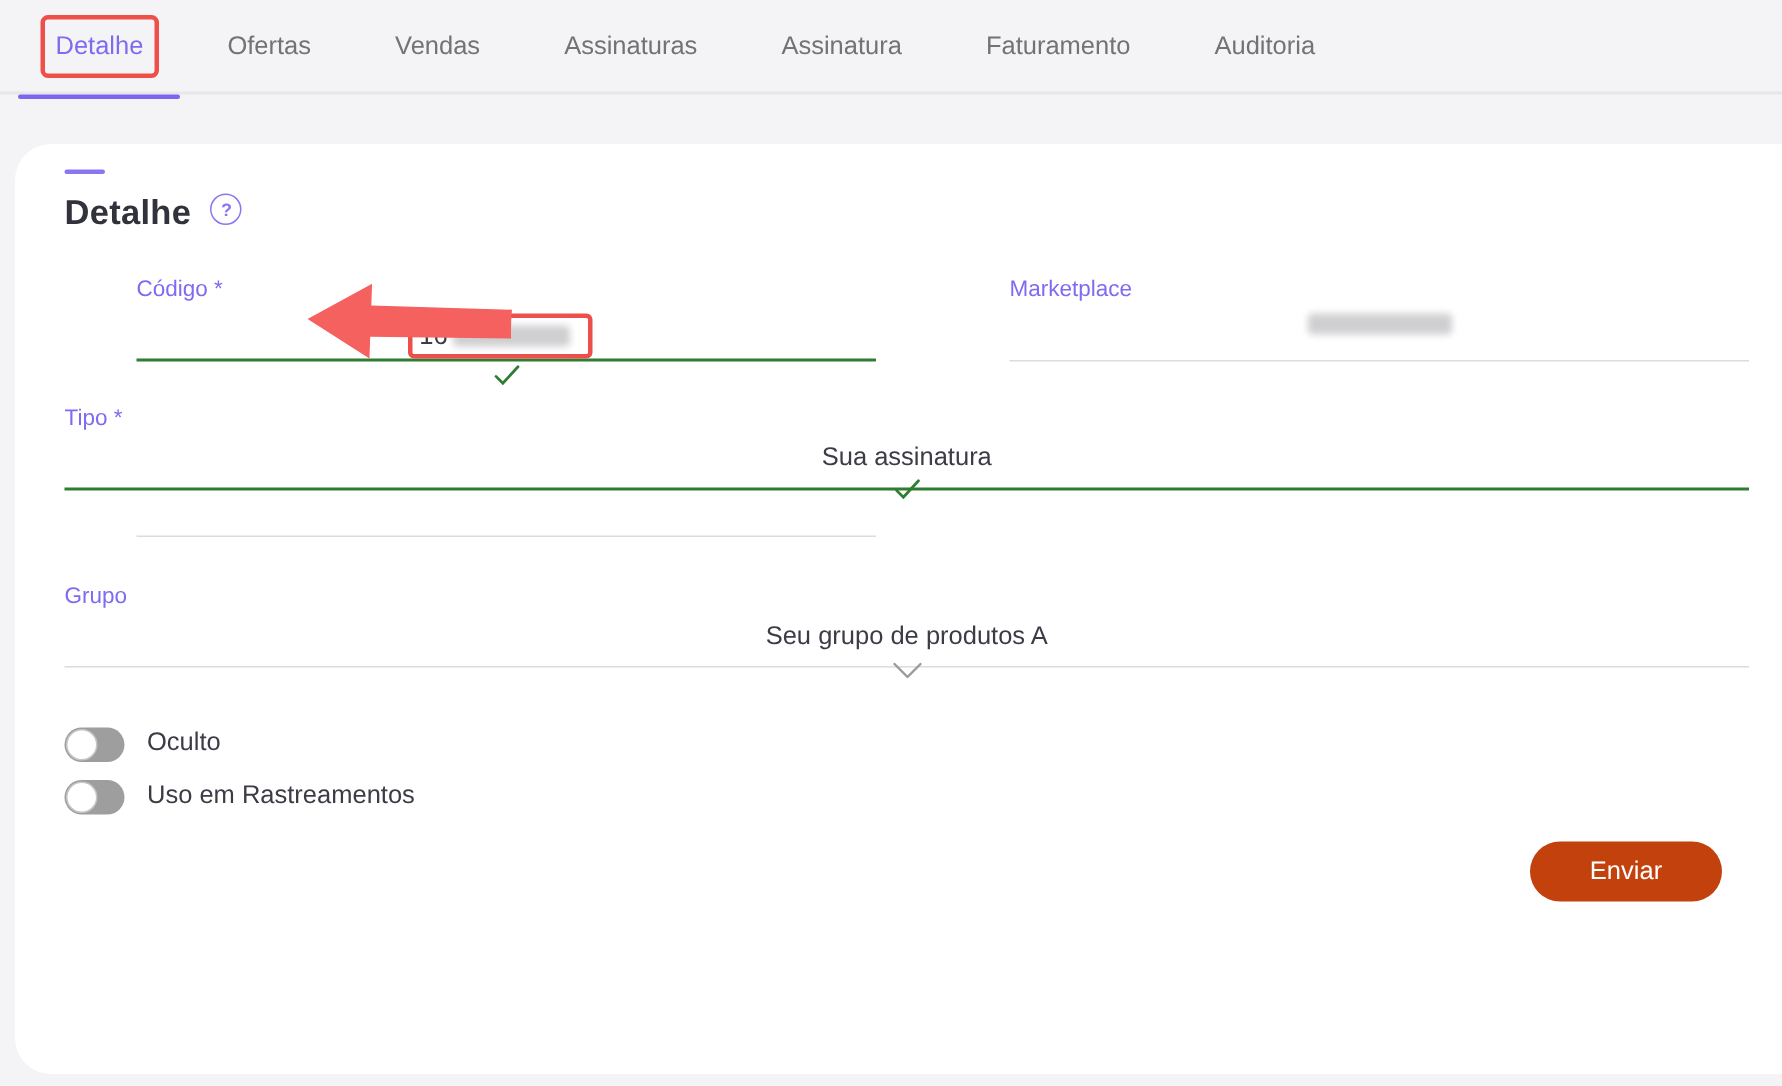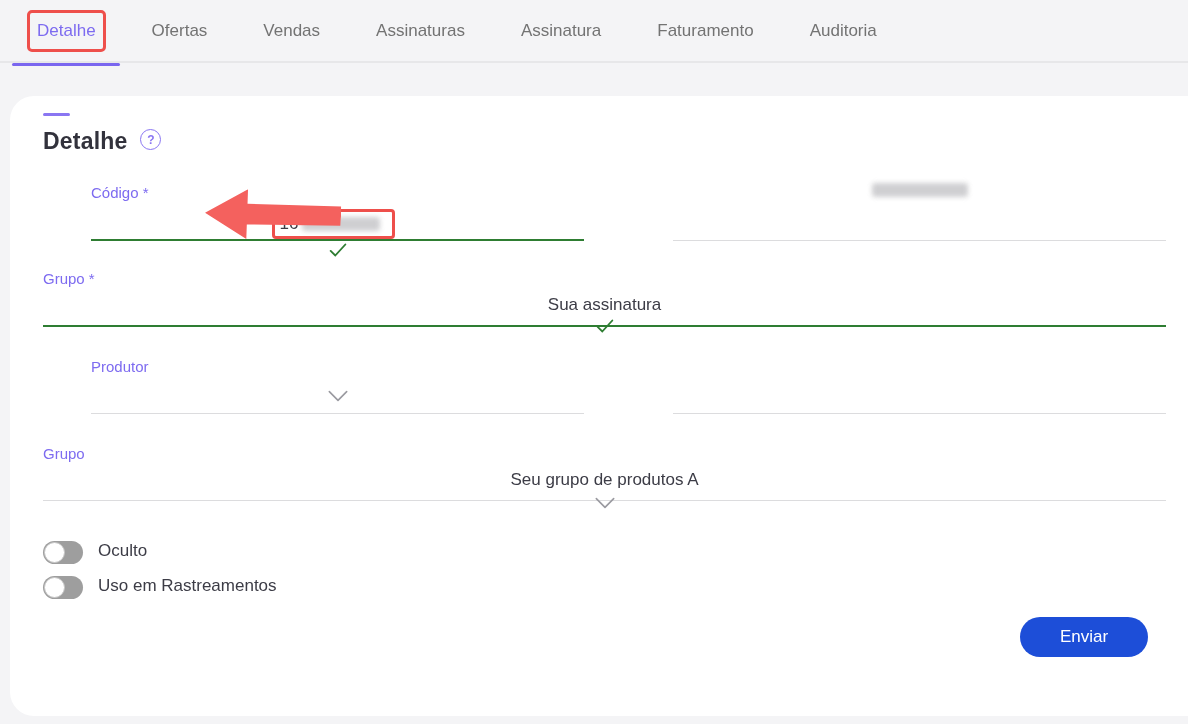--- a/index.html
+++ b/index.html
@@ -174,21 +174,21 @@
   .footer {
     margin-top:18px;
     display:flex;
     justify-content:flex-end;
     padding-right:18px;
   }
   .submit-btn {
     width:128px; height:40px;
     border:none;
     border-radius:20px;
-    background:#1d4ed8;
+    background:#c2410c;
     color:#ffffff;
     font-size:17px;
     font-family:"Liberation Sans", sans-serif;
     cursor:pointer;
   }
 </style>
 </head>
 <body>
 
 <div class="tabbar">
@@ -222,48 +222,39 @@
           <span class="blur-blob w78"></span>
         </span>
         <span class="spacer"></span>
         <svg class="check-icon" width="22" height="22" viewBox="0 0 24 24">
             <path d="M4 13l5 5L20 6" stroke="#2e7d32" stroke-width="2" fill="none" stroke-linecap="round"></path>
           </svg>
       </div>
       <div class="annot-arrow"></div>
     </div>
     <div class="field u-gray">
+      <label>Marketplace</label>
       <div class="value-row">
         <span class="blur-blob w96"></span>
       </div>
     </div>
   </div>
 
   <div class="field u-green mt1">
-    <label>Grupo *</label>
+    <label>Tipo *</label>
     <div class="value-row">
       <span class="val">Sua assinatura</span>
       <span class="spacer"></span>
       <svg class="check-icon" width="22" height="22" viewBox="0 0 24 24">
           <path d="M4 13l5 5L20 6" stroke="#2e7d32" stroke-width="2" fill="none" stroke-linecap="round"></path>
         </svg>
     </div>
   </div>
 
   <div class="grid-2 mt2">
-    <div class="field u-gray">
-      <label>Produtor</label>
-      <div class="value-row">
-        <span class="blur-blob w72"></span>
-        <span class="spacer"></span>
-        <svg class="chevron-icon" width="26" height="26" viewBox="0 0 24 24">
-            <path d="M4 8l8 8 8-8" stroke="#9a9aa0" stroke-width="1.5" fill="none" stroke-linecap="round" stroke-linejoin="round"></path>
-          </svg>
-      </div>
-    </div>
     <div class="field u-gray">
     </div>
   </div>
 
   <div class="field u-gray mt2">
     <label>Grupo</label>
     <div class="value-row">
       <span class="val">Seu grupo de produtos A</span>
       <span class="spacer"></span>
       <svg class="chevron-icon" width="26" height="26" viewBox="0 0 24 24">

